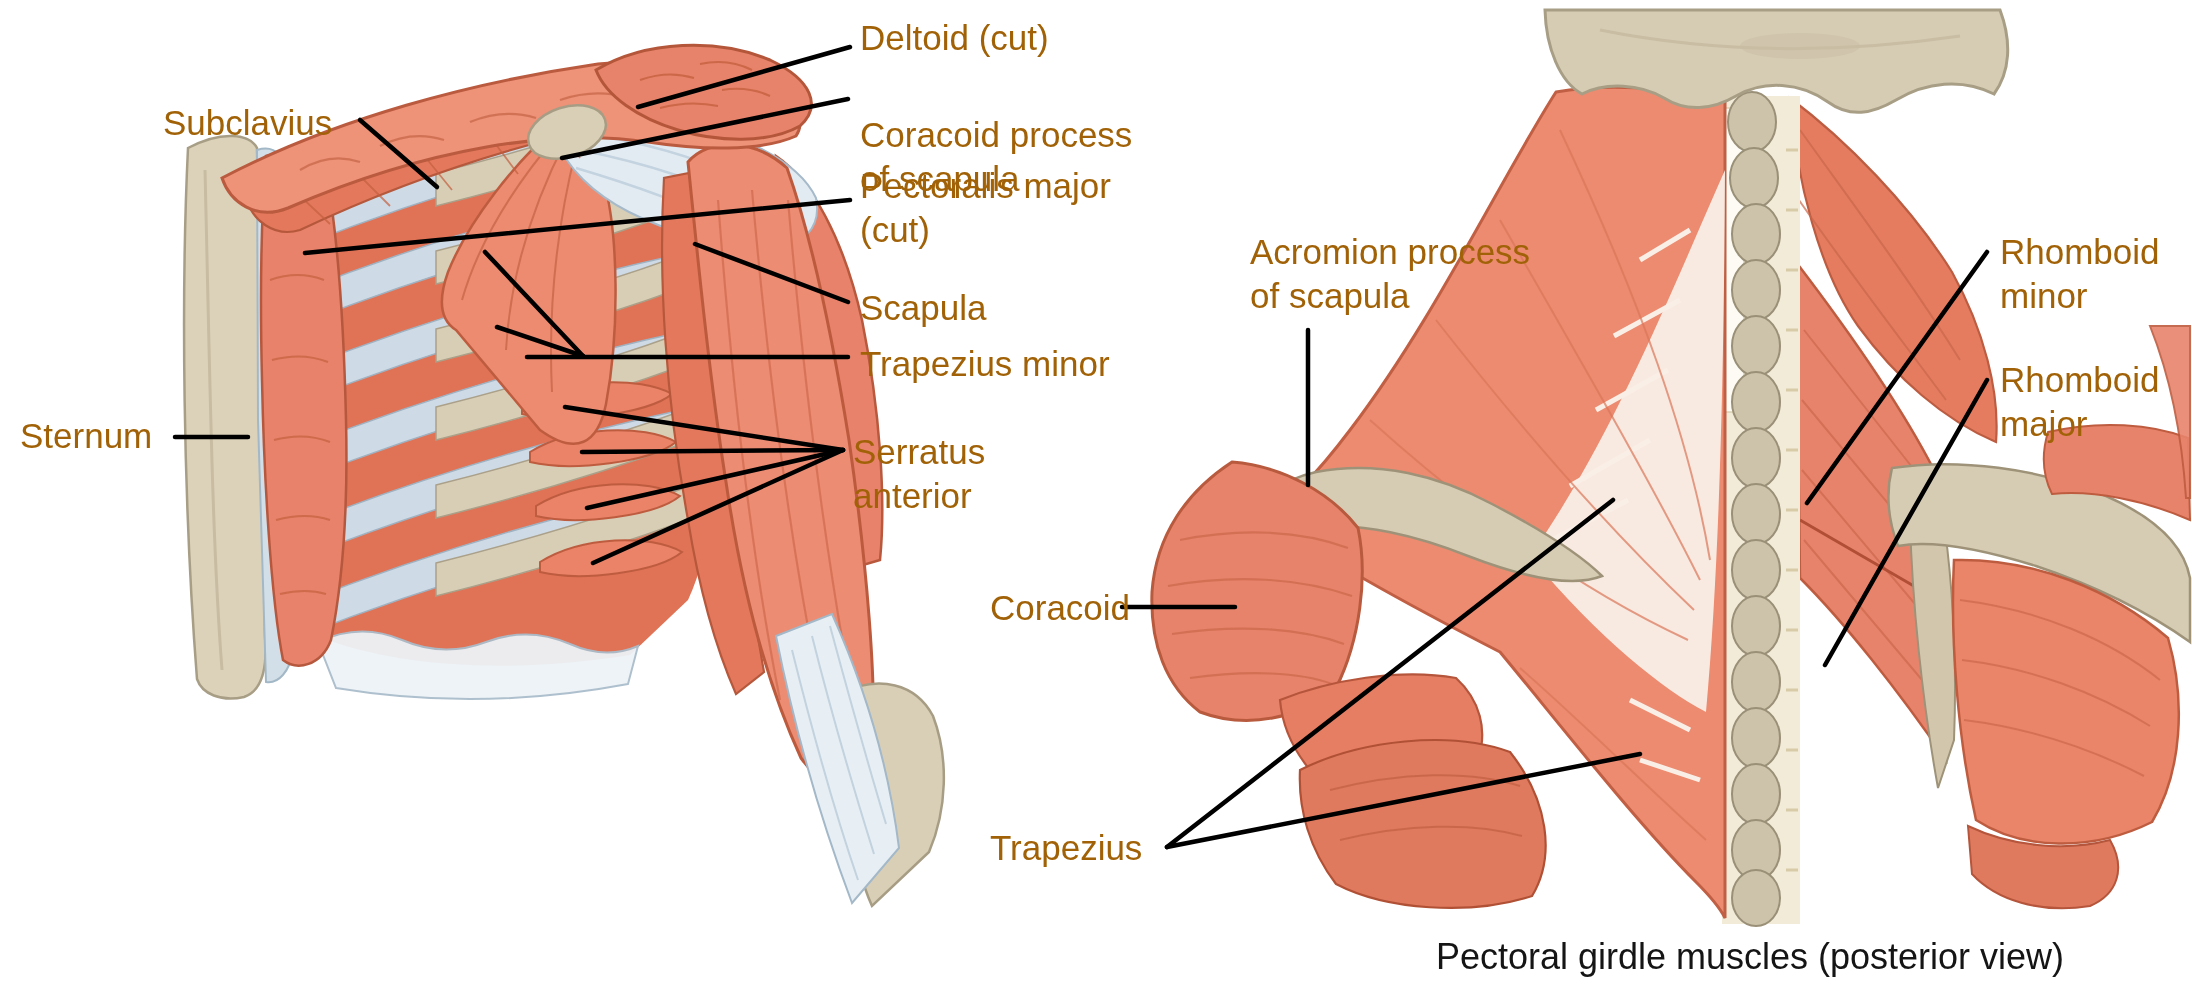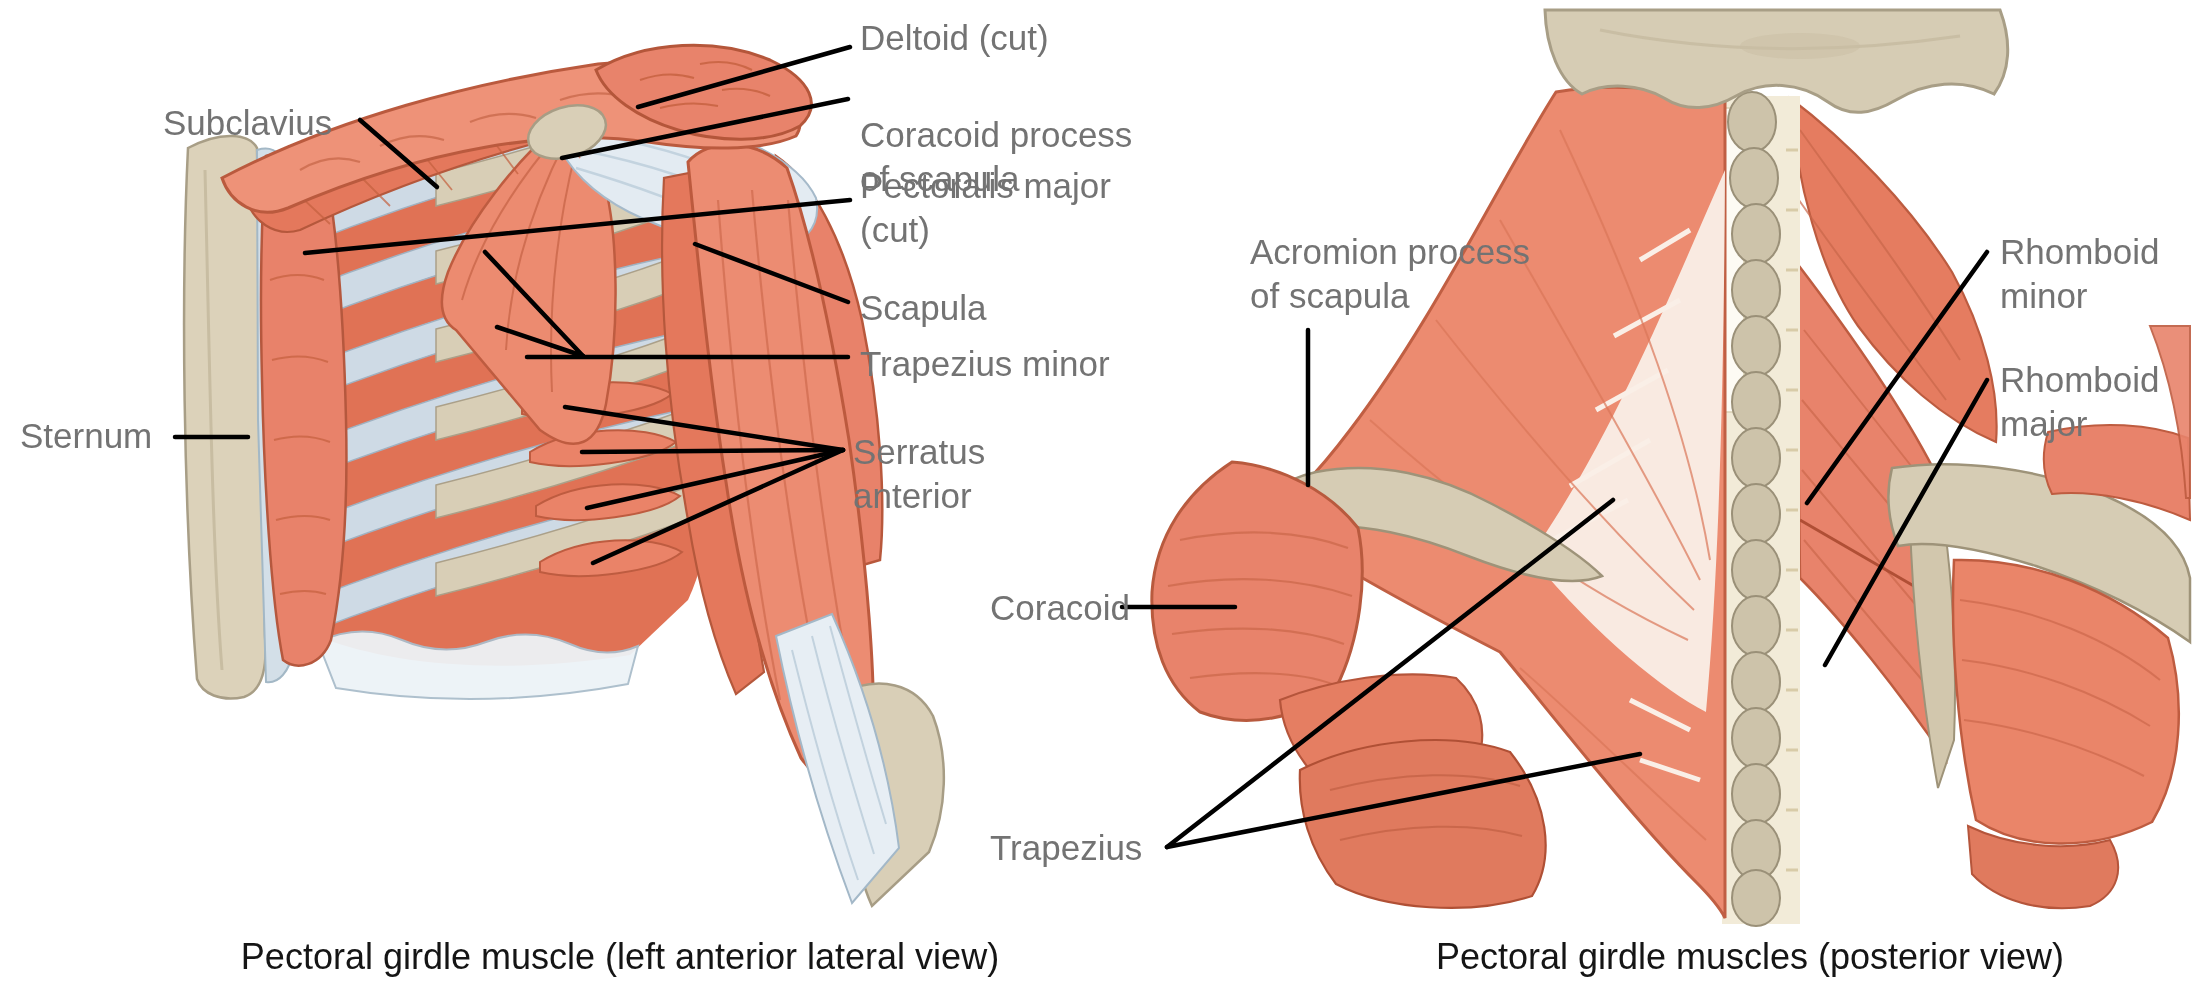--- a/index.html
+++ b/index.html
@@ -1,20 +1,20 @@
 <!DOCTYPE html>
 <html><head>
 <meta charset="utf-8">
 <style>
   html,body{margin:0;padding:0;background:#ffffff;}
   body{width:2192px;height:1004px;font-family:"Liberation Sans",sans-serif;}
   .stage{position:relative;width:2192px;height:1004px;overflow:hidden;background:#fff;}
   svg.art,svg.leaders{position:absolute;left:0;top:0;width:2192px;height:1004px;}
   .label{
-    position:absolute;font-size:35px;line-height:1.26;color:#737373;
+    position:absolute;font-size:35px;line-height:1.26;color:#a16207;
     white-space:pre-line;letter-spacing:0;
   }
   .caption{
     position:absolute;top:936px;font-size:36px;color:#151515;text-align:center;
   }
   .caption.left{left:60px;width:1120px;}
   .caption.right{left:1300px;width:900px;}
 </style>
 </head>
 <body>
@@ -190,15 +190,14 @@
       <div class="label" style="left: 1250px; top: 230px;">Acromion process
 of scapula</div>
       <div class="label" style="left: 990px; top: 586px;">Coracoid</div>
       <div class="label" style="left: 990px; top: 826px;">Trapezius</div>
       <div class="label" style="left: 2000px; top: 230px;">Rhomboid
 minor</div>
       <div class="label" style="left: 2000px; top: 358px;">Rhomboid
 major</div>
     </div>
 
-  <div class="caption left">Pectoral girdle muscle (left anterior lateral view)</div>
   <div class="caption right">Pectoral girdle muscles (posterior view)</div>
 </div>
 
 </body></html>

